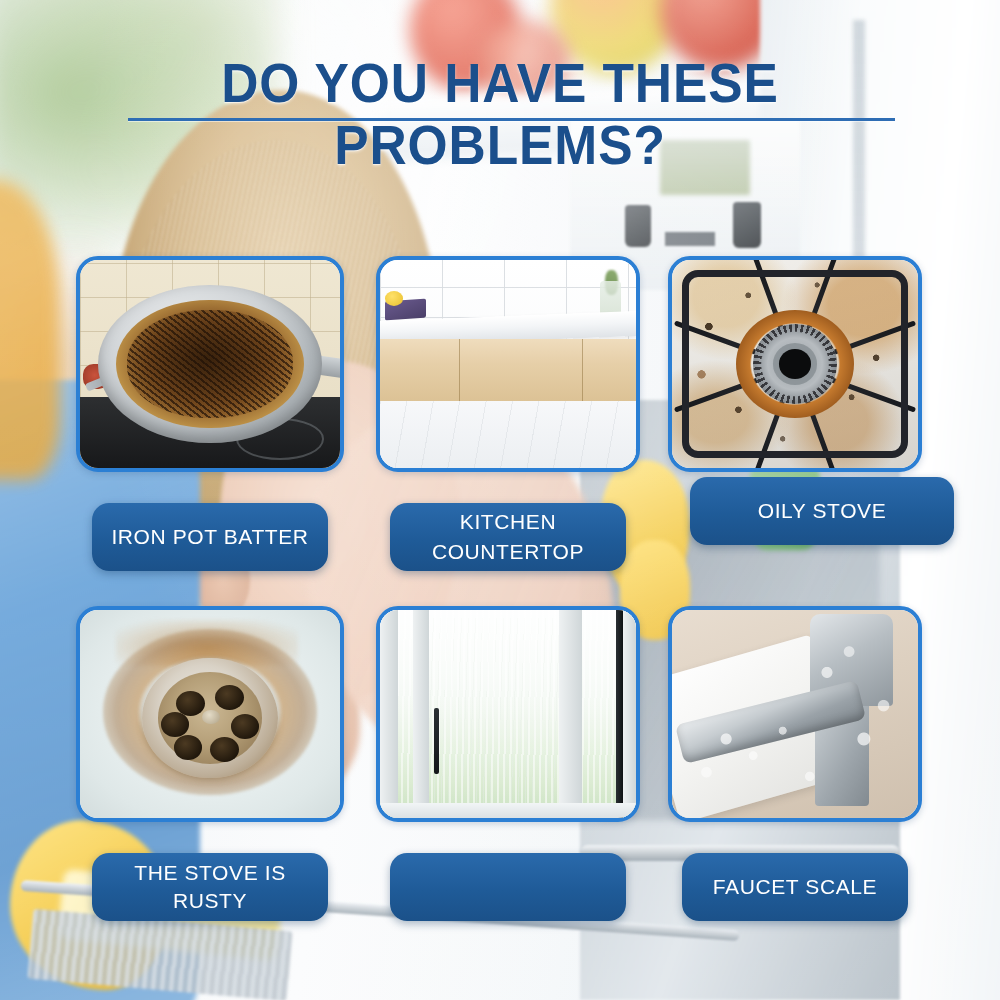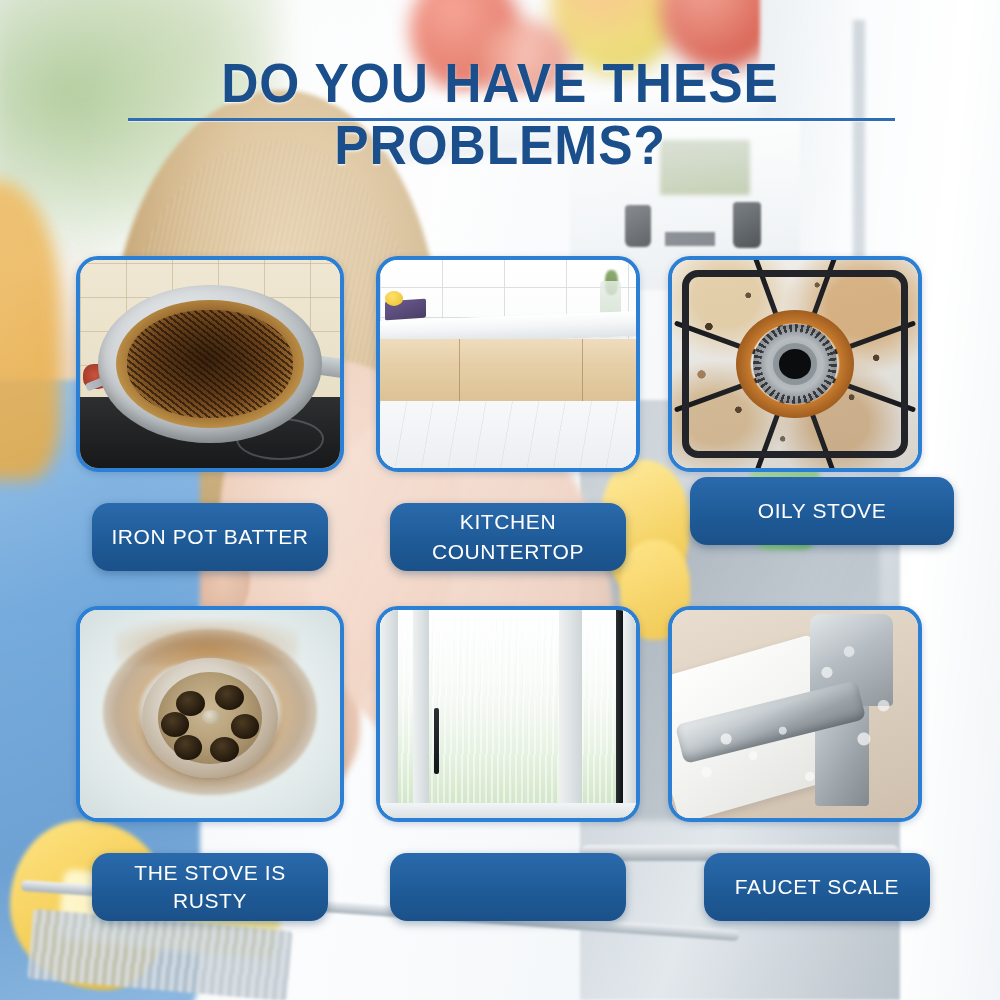--- a/index.html
+++ b/index.html
@@ -605,17 +605,17 @@
       <div class="photo" style="left:668px; top:606px; width:254px; height:216px;">
         <div class="photo-inner">
           <div class="fc-wall"></div>
           <div class="fc-sink"></div>
           <div class="fc-body"></div>
           <div class="fc-lever"></div>
           <div class="fc-spout"></div>
           <div class="fc-scale"></div>
         </div>
       </div>
-      <div class="label" style="left:704px; top:853px; width:226px; height:68px;">FAUCET SCALE</div>
+      <div class="label" style="left:682px; top:853px; width:226px; height:68px;">FAUCET SCALE</div>
     </div>
 
   </div>
 </div>
 
 </body></html>

